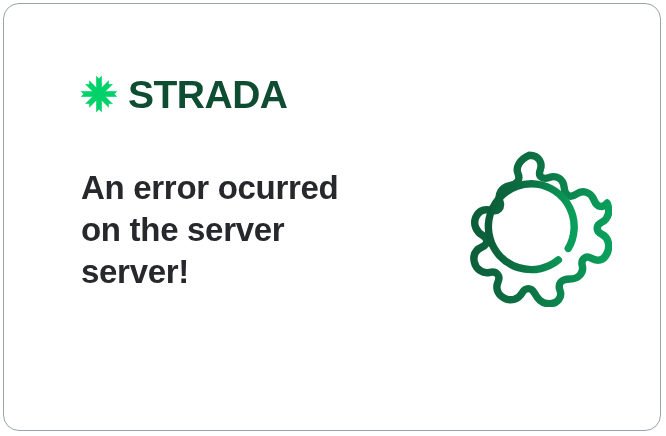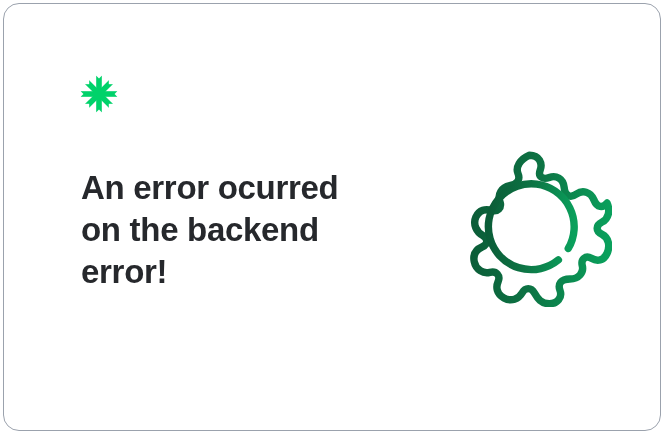--- a/index.html
+++ b/index.html
@@ -118,23 +118,24 @@
             <rect x="29.8" y="29.8" width="13.2" height="13.2"></rect>
             <g transform="rotate(45 20 20)">
               <rect x="-6" y="-6" width="15" height="15"></rect>
               <rect x="31" y="-6" width="15" height="15"></rect>
               <rect x="-6" y="31" width="15" height="15"></rect>
               <rect x="31" y="31" width="15" height="15"></rect>
             </g>
           </g>
         </svg>
       </span>
+      <span class="brand-wordmark">STRADA</span>
     </div>
 
-    <h1 class="headline">An error ocurred on the backend error!</h1>
+    <h1 class="headline">An error ocurred on the server server!</h1>
 
     <div class="gear-art">
       <svg viewBox="0 0 200 200" xmlns="http://www.w3.org/2000/svg" aria-hidden="true">
         <defs>
           <linearGradient id="gearGrad" x1="0" y1="0.45" x2="1" y2="0.55">
             <stop offset="0%" stop-color="#0b5d38"></stop>
             <stop offset="45%" stop-color="#0d7344"></stop>
             <stop offset="100%" stop-color="#0aa05c"></stop>
           </linearGradient>
         </defs>

